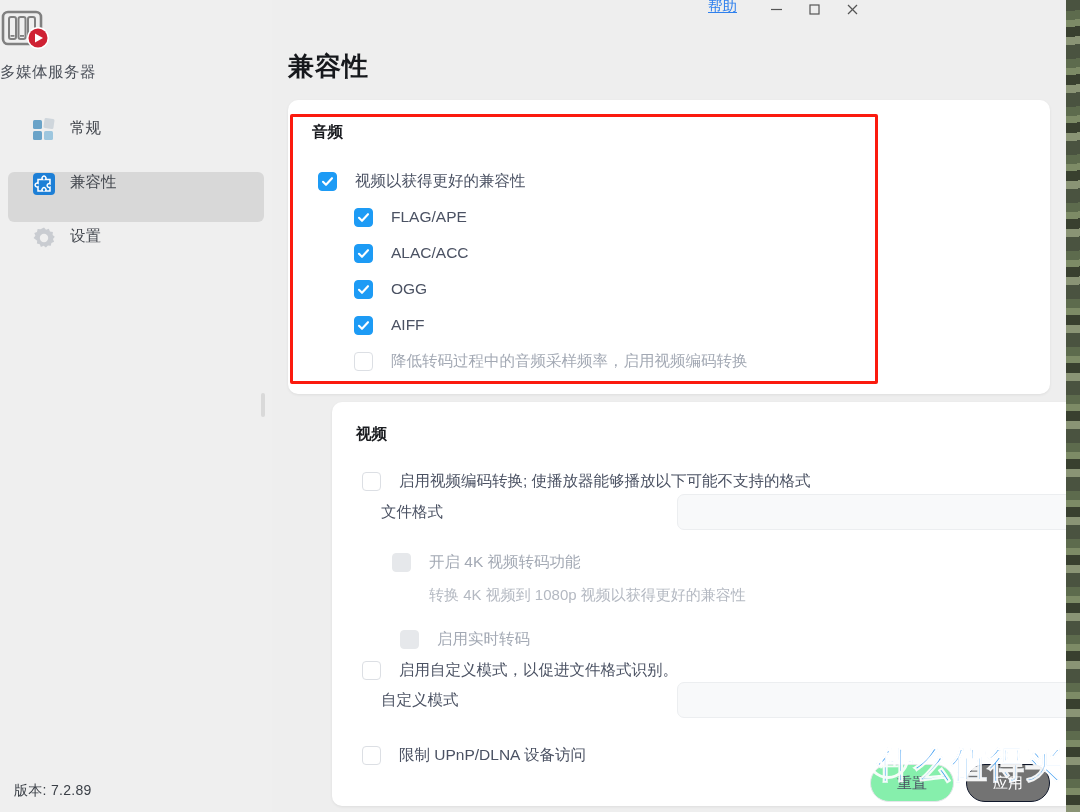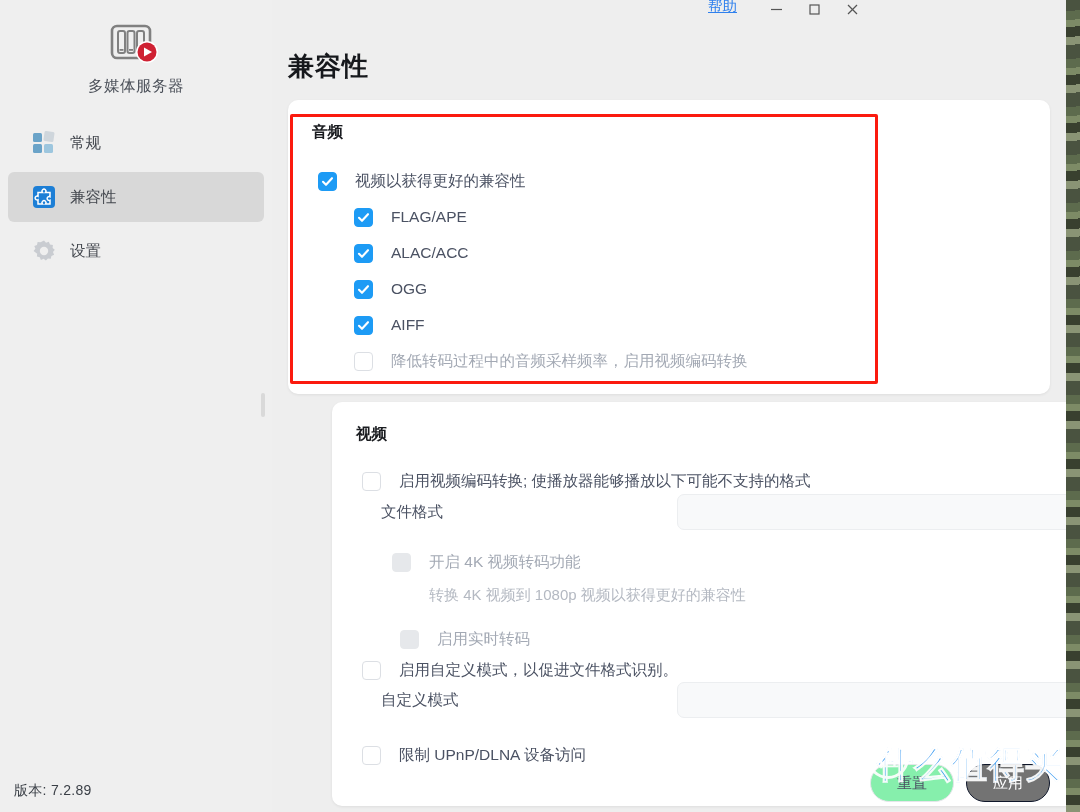--- a/index.html
+++ b/index.html
@@ -54,34 +54,34 @@
   }
   .winbtn svg { display: block; }
 
   
   #sidebar {
     position: absolute;
     left: 0; top: 0; width: 272px; height: 812px;
     background: #efefef;
   }
   #app-logo-wrap {
-    position: absolute; left: 0; top: 22px; width: 272px;
-    display: flex; flex-direction: column; align-items: center;
+    position: absolute; left: 0; top: 8px; width: 272px;
+    display: flex; flex-direction: column; 
   }
   #app-icon { width: 54px; height: 46px; position: relative; }
   #app-title {
     margin-top: 8px;
     font-size: 15.5px;
     color: #4a4f58;
     letter-spacing: 0.5px;
   }
   #nav { position: absolute; left: 0; top: 118px; width: 272px; }
   .nav-item {
     height: 50px;
-    display: flex; align-items: center;
+    display: flex; align-items: flex-start;
     padding-left: 24px;
     margin: 0 8px 4px 8px;
     border-radius: 6px;
     cursor: pointer;
   }
   .nav-item.active { background: #d8d8d8; }
   .nav-icon { width: 24px; height: 24px; margin-right: 14px; flex: 0 0 24px; }
   .nav-label { font-size: 15.5px; color: #43474e; }
 
   #sidebar-handle {

